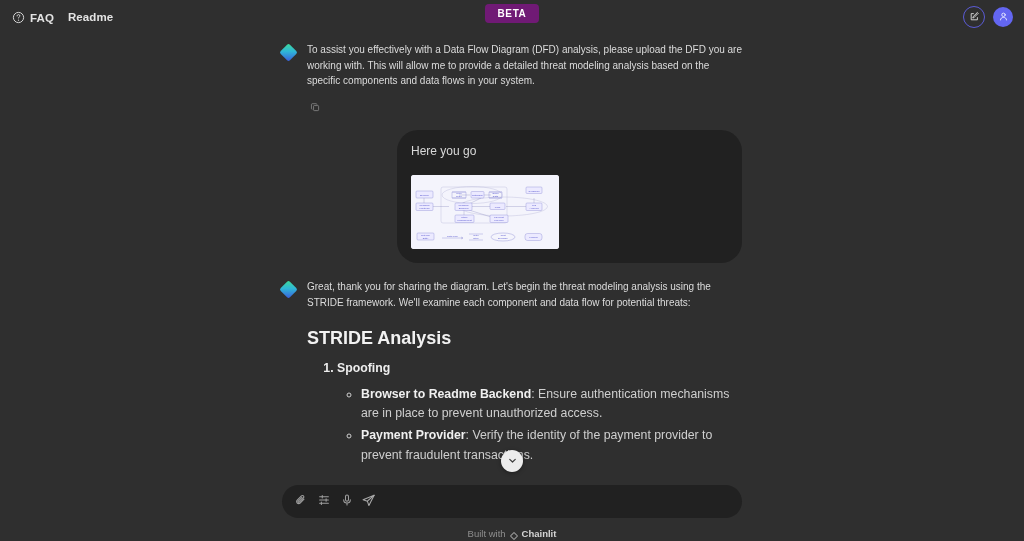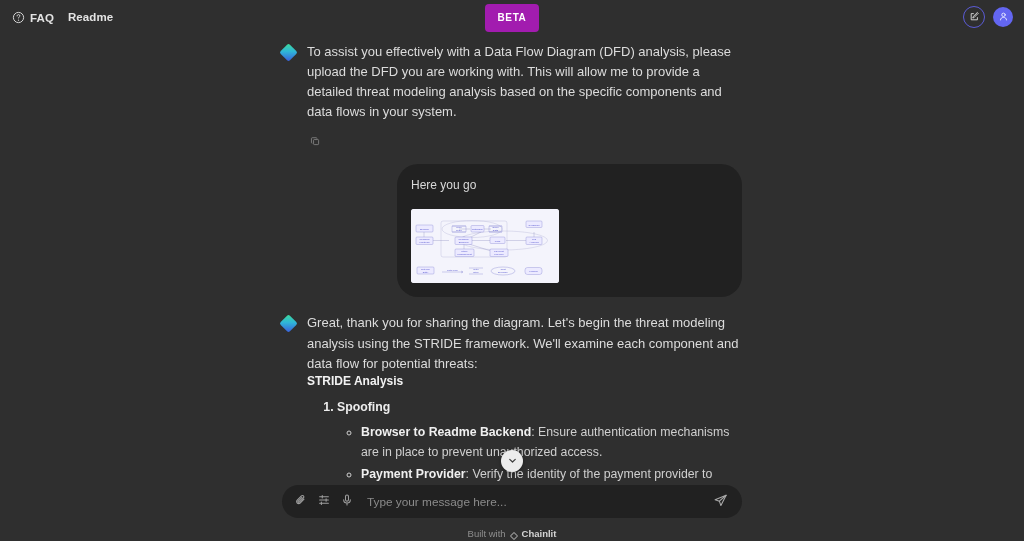--- a/index.html
+++ b/index.html
@@ -24,26 +24,26 @@
   .nav-item {
     display: flex; align-items: flex-end; gap: 5px;
     font-size: 11.5px; font-weight: bold; color: #e4e4e4; letter-spacing: .1px;
     cursor: pointer;
   }
   .icon-q { width: 13px; height: 13px; display: inline-block; }
 
   .beta-wrap { position: absolute; left: 0; right: 0; top: 4px; display: flex; justify-content: center; pointer-events: none; }
   .beta {
     pointer-events: auto;
-    background: #a21caf; color: #fff;
+    background: #701a75; color: #fff;
     font-size: 10px; font-weight: bold; letter-spacing: .6px;
     padding: 4px 13px 4px 13px; border-radius: 4px;
     line-height: 1;
     display: flex; align-items: center; justify-content: center;
-    height: 28px;
+    height: 19px;
   }
 
   .header-right {
     margin-left: auto; display: flex; align-items: center; gap: 8px; padding-right: 11px;
   }
   .icon-btn-ring {
     width: 22px; height: 22px; border-radius: 50%;
     border: 1.4px solid #5b5bd6;
     display: flex; align-items: center; justify-content: center;
     cursor: pointer; background: transparent;
@@ -64,21 +64,21 @@
 
   .msg-assistant { display: flex; gap: 12px; margin-top: 4px; }
   .logo-diamond {
     flex: 0 0 auto; width: 13px; height: 13px; margin-top: 4px;
     transform: rotate(45deg);
     background: linear-gradient(135deg, #3ddc97 0%, #2fb6d8 45%, #3b5bdb 100%);
     border-radius: 2px;
   }
   .msg-body { flex: 1 1 auto; min-width: 0; }
   .msg-text {
-    font-size: 13px; line-height: 1.55; color: #dcdcdc;
+    font-size: 10px; line-height: 1.55; color: #dcdcdc;
   }
   .msg-actions { margin-top: 11px; display: flex; gap: 8px; }
   .act-btn {
     width: 16px; height: 16px; display: flex; align-items: center; justify-content: center;
     cursor: pointer; opacity: .62;
   }
 
   
   .msg-user { display: flex; justify-content: flex-end; margin-top: 14px; }
   .bubble {
@@ -89,22 +89,22 @@
   .bubble-text { font-size: 12px; color: #d9d9d9; line-height: 1.4; }
   .attachment {
     margin-top: 16px; width: 148px; height: 74px;
     background: #f3f3fb; border-radius: 3px; overflow: hidden;
     cursor: pointer;
   }
   .attachment svg { display: block; width: 100%; height: 100%; }
 
   
   .md-h3 {
-    font-size: 12px; font-weight: bold; color: #f2f2f2;
-    margin-bottom: 4px;
+    font-size: 18px; font-weight: bold; color: #f2f2f2;
+    margin-top: 18px; margin-bottom: 4px;
   }
   ol.md-ol { margin: 8px 0 0 0; padding-left: 30px; }
   ol.md-ol > li {
     font-size: 12.3px; font-weight: bold; color: #ededed;
     margin-top: 10px; line-height: 1.5;
   }
   ul.md-ul { list-style: circle; margin: 7px 0 0 0; padding-left: 24px; }
   ul.md-ul > li {
     font-size: 12.3px; font-weight: normal; color: #cfcfcf;
     line-height: 1.6; margin-top: 2px;
@@ -372,21 +372,20 @@
 
       <div class="comp-icon">
         <span>
           <svg viewBox="0 0 16 16" width="14" height="14" fill="none" stroke="#cfcfcf" stroke-width="1.2" stroke-linecap="round">
             <rect x="6.3" y="2.3" width="3.4" height="7" rx="1.7"></rect>
             <path d="M4.2 7.6a3.8 3.8 0 0 0 7.6 0M8 11.4v2.2"></path>
           </svg>
         </span>
       </div>
 
-      <input class="comp-input" type="text" placeholder="Type your message here..." value="" style="">
 
       <div class="send-icon">
         <span>
           <svg viewBox="0 0 16 16" width="15" height="15" fill="none" stroke="#cfcfcf" stroke-width="1.15" stroke-linejoin="round" stroke-linecap="round">
             <path d="M14 2.4 2.2 7.1l4.6 1.6 1.6 4.7z"></path>
             <path d="M6.8 8.7 14 2.4"></path>
           </svg>
         </span>
       </div>
     </div>

